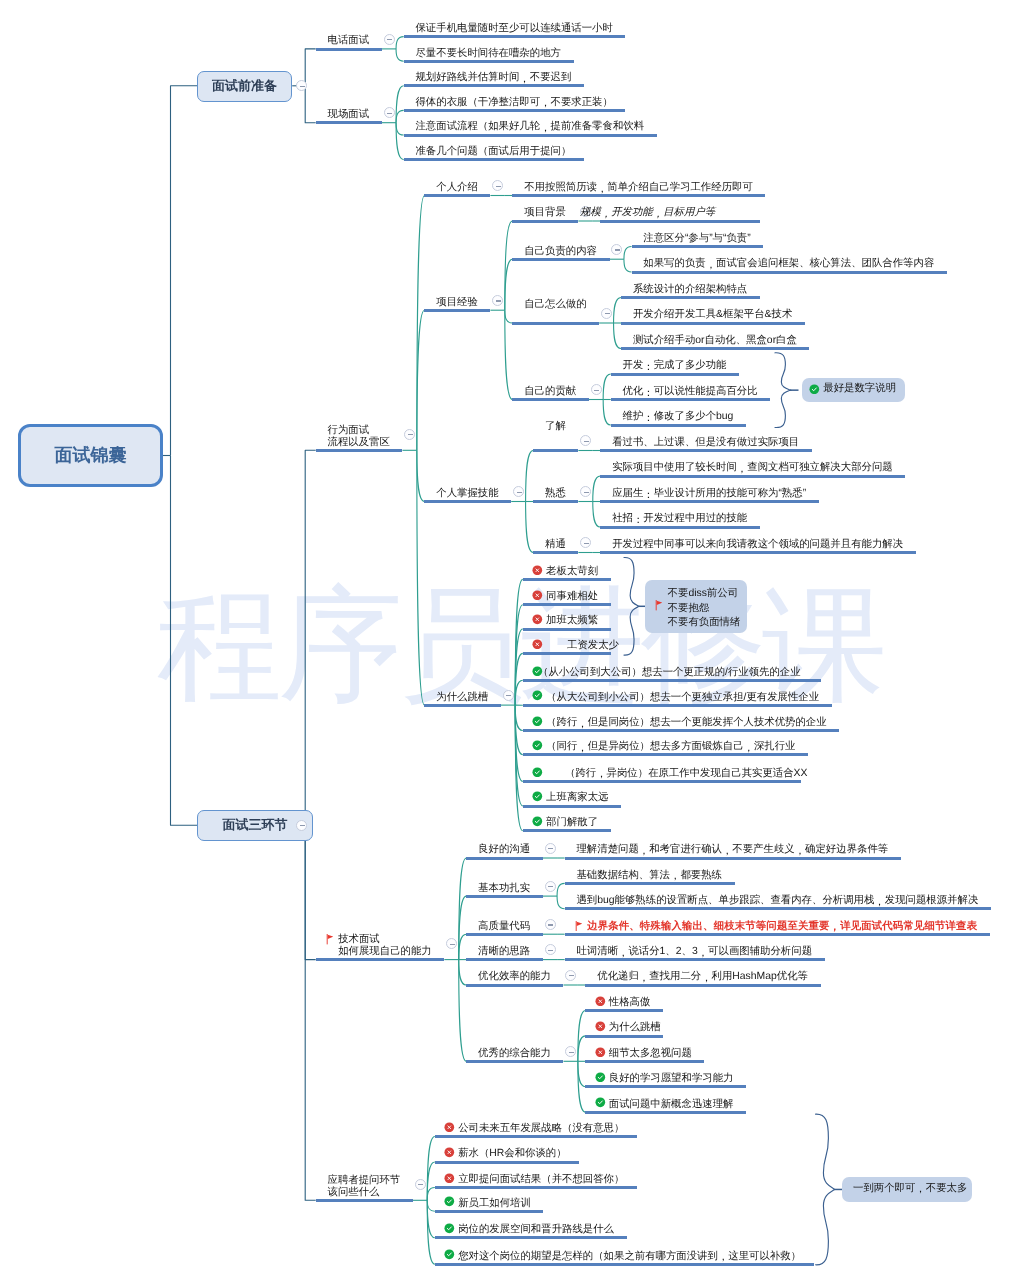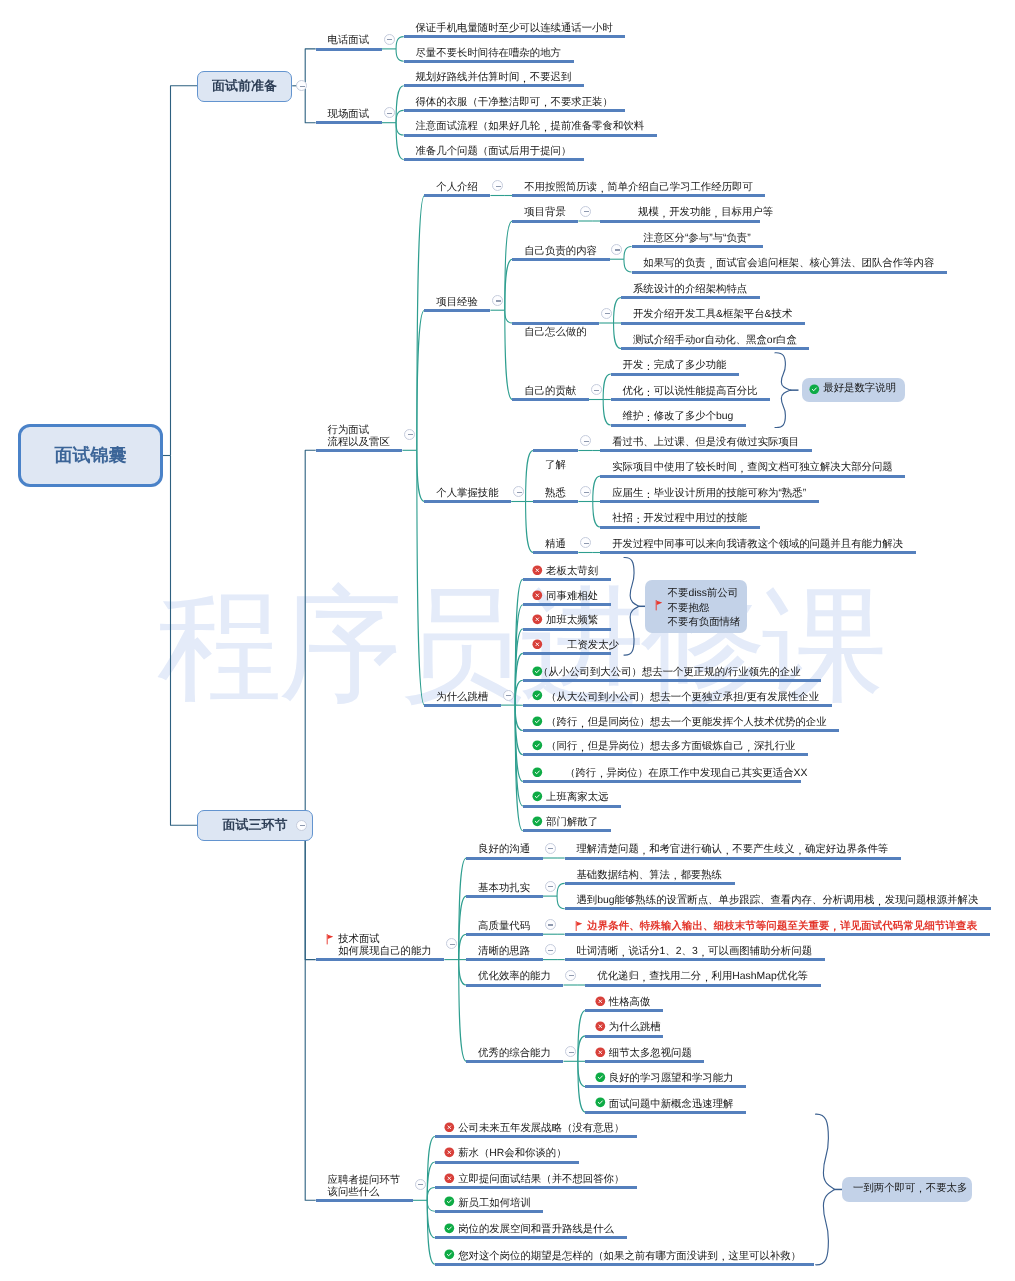--- a/index.html
+++ b/index.html
@@ -198,32 +198,32 @@
       <div class="ntxt" style="left: 436.244px; top: 296.6px;">项目经验</div>
       <div class="bar" style="left: 424.444px; top: 308.8px; width: 65.9625px;"></div>
       <div class="tog" style="left: 492.306px; top: 294.9px;">
         <i></i>
       </div>
       <div class="ntxt" style="left: 524.206px; top: 207.4px;">项目背景</div>
       <div class="bar" style="left: 512.406px; top: 219.6px; width: 65.9625px;"></div>
       <div class="tog" style="left: 580.269px; top: 205.7px;">
         <i></i>
       </div>
-      <div class="ntxt" style="left: 638px; top: 207.4px;">规模<span class="pz">，</span>开发功能<span class="pz">，</span>目标用户等</div>
+      <div class="ntxt" style="left: 580px; top: 207.4px; font-style: italic;">规模<span class="pz">，</span>开发功能<span class="pz">，</span>目标用户等</div>
       <div class="bar" style="left: 600.369px; top: 219.6px; width: 159.478px;"></div>
       <div class="ntxt" style="left: 524.206px; top: 245.6px;">自己负责的内容</div>
       <div class="bar" style="left: 512.406px; top: 257.8px; width: 97.1344px;"></div>
       <div class="tog" style="left: 611.441px; top: 243.9px;">
         <i></i>
       </div>
       <div class="ntxt" style="left: 643.341px; top: 232.9px;">注意区分“参与”与“负责”</div>
       <div class="bar" style="left: 631.541px; top: 245.1px; width: 131.759px;"></div>
       <div class="ntxt" style="left: 643.341px; top: 258.4px;">如果写的负责<span class="pz">，</span>面试官会追问框架、核心算法、团队合作等内容</div>
       <div class="bar" style="left: 631.541px; top: 270.6px; width: 315.337px;"></div>
-      <div class="ntxt" style="left: 524.206px; top: 327px; font-family: Liberation Mono, monospace;">自己怎么做的</div>
+      <div class="ntxt" style="left: 524.206px; top: 299px; font-family: Liberation Mono, monospace;">自己怎么做的</div>
       <div class="bar" style="left: 512.406px; top: 321.6px; width: 86.7437px;"></div>
       <div class="tog" style="left: 601.05px; top: 307.7px;">
         <i></i>
       </div>
       <div class="ntxt" style="left: 632.95px; top: 283.9px;">系统设计的介绍架构特点</div>
       <div class="bar" style="left: 621.15px; top: 296.1px; width: 138.697px;"></div>
       <div class="ntxt" style="left: 632.95px; top: 309.4px;">开发介绍开发工具&amp;框架平台&amp;技术</div>
       <div class="bar" style="left: 621.15px; top: 321.6px; width: 183.744px;"></div>
       <div class="ntxt" style="left: 632.95px; top: 334.9px;">测试介绍手动or自动化、黑盒or白盒</div>
       <div class="bar" style="left: 621.15px; top: 347.1px; width: 188.353px;"></div>
@@ -236,21 +236,21 @@
       <div class="bar" style="left: 610.759px; top: 372.6px; width: 128.306px;"></div>
       <div class="ntxt" style="left: 622.559px; top: 385.9px;">优化<span class="pz">：</span>可以说性能提高百分比</div>
       <div class="bar" style="left: 610.759px; top: 398.1px; width: 159.478px;"></div>
       <div class="ntxt" style="left: 622.559px; top: 411.4px;">维护<span class="pz">：</span>修改了多少个bug</div>
       <div class="bar" style="left: 610.759px; top: 423.6px; width: 135.259px;"></div>
       <div class="ntxt" style="left: 436.244px; top: 487.9px;">个人掌握技能</div>
       <div class="bar" style="left: 424.444px; top: 500.1px; width: 86.7437px;"></div>
       <div class="tog" style="left: 513.087px; top: 486.2px;">
         <i></i>
       </div>
-      <div class="ntxt" style="left: 544.987px; top: 460px;">了解</div>
+      <div class="ntxt" style="left: 544.987px; top: 421px;">了解</div>
       <div class="bar" style="left: 533.188px; top: 449.1px; width: 45.1812px;"></div>
       <div class="tog" style="left: 580.269px; top: 435.2px;">
         <i></i>
       </div>
       <div class="ntxt" style="left: 612.169px; top: 436.9px;">看过书、上过课、但是没有做过实际项目</div>
       <div class="bar" style="left: 600.369px; top: 449.1px; width: 211.431px;"></div>
       <div class="ntxt" style="left: 544.987px; top: 487.9px;">熟悉</div>
       <div class="bar" style="left: 533.188px; top: 500.1px; width: 45.1812px;"></div>
       <div class="tog" style="left: 580.269px; top: 486.2px;">
         <i></i>

